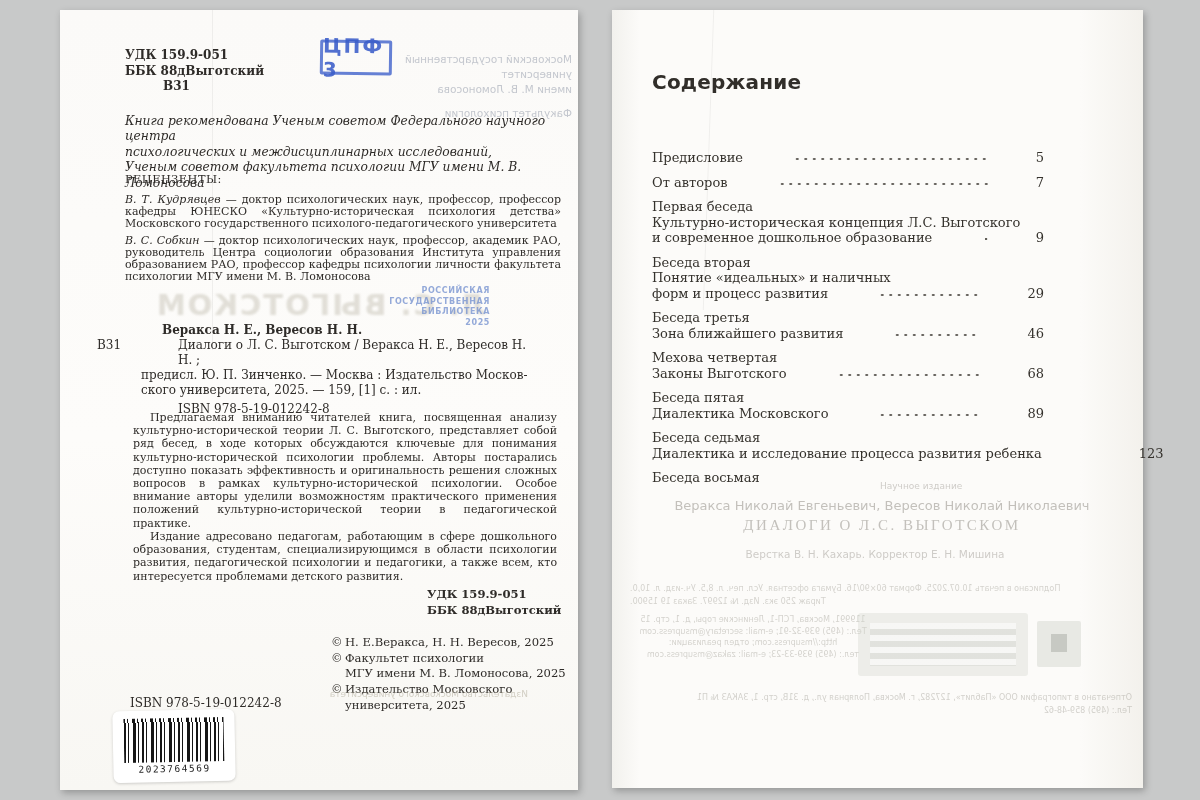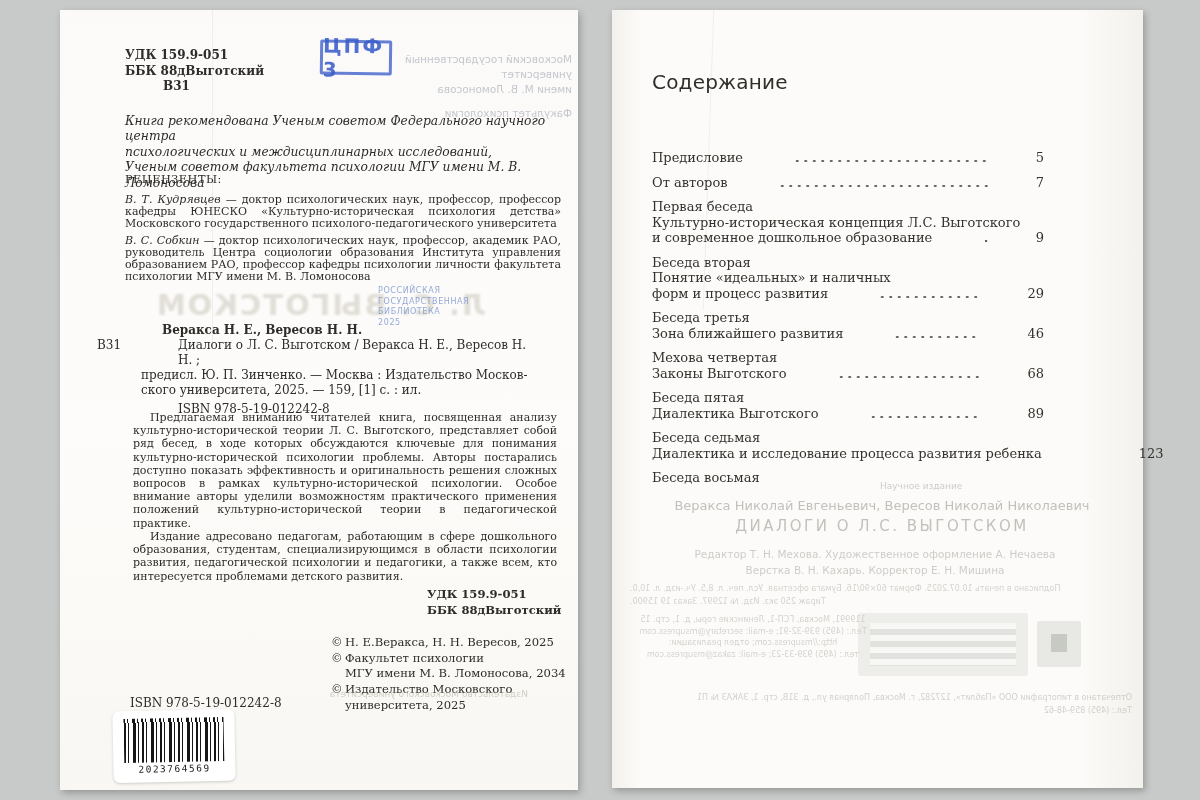--- a/index.html
+++ b/index.html
@@ -41,24 +41,24 @@
   .ghost-top {
     right:6px; top:42px; width:190px; font-size:10.5px; line-height:15px;
     color:rgba(150,156,172,.55); filter:blur(.5px); text-align:left;
   }
   .ghost-top div:nth-child(3) { margin-top:9px; }
   .ghost-title {
     left:96px; top:278px; width:330px; font-size:29px; font-weight:700;
     letter-spacing:2px; color:rgba(176,170,152,.35); filter:blur(1px); white-space:nowrap;
   }
   .rgb-stamp {
-    left:318px; top:276px; width:112px; text-align:left;
+    left:318px; top:276px; width:112px; text-align:right;
     color:rgba(118,146,208,.78);
     font-family:"DejaVu Sans","Liberation Sans",sans-serif;
-    font-size:8px; font-weight:400; line-height:10.5px; letter-spacing:.6px;
+    font-size:8px; font-weight:700; line-height:10.5px; letter-spacing:.6px;
   }
   .recommendation { left:65px; top:104px; width:445px; font-style:italic; font-size:12.3px; line-height:15.4px; }
   .reviewers { left:65px; top:164px; width:436px; font-size:11px; line-height:12px; }
   .rev-heading { font-size:11.3px; letter-spacing:.5px; margin-bottom:8px; }
   .reviewer { margin:0 0 5px 0; text-align:justify; }
   .bib { left:0; top:313px; width:481px; font-size:12px; line-height:15px; }
   .bib-authors { margin-left:102px; font-weight:700; }
   .bib-row { position:relative; }
   .bib-sign { position:absolute; left:37px; top:0; }
   .bib-l1 { margin-left:118px; }
@@ -93,37 +93,37 @@
   }
   .barcode-num {
     font-family:"DejaVu Sans Mono","Liberation Mono",monospace;
     font-size:9.5px; letter-spacing:1.5px; margin-top:1px; color:#1e1e1e;
   }
 
   
   .toc-title {
     left:40px; top:60px; margin:0;
     font-family:"DejaVu Sans","Liberation Sans",sans-serif;
-    font-size:20px; font-weight:400; color:#312e2a; letter-spacing:.2px;text-align:right;
+    font-size:20px; font-weight:700; color:#312e2a; letter-spacing:.2px;text-align:right;
   }
   .toc-list { left:40px; top:140px; width:392px; font-size:13px; line-height:15.5px; color:#34312c; }
   .toc-entry { margin-bottom:9px; }
-  .toc-row { display:flex; align-items:center;gap:44px; }
+  .toc-row { display:flex; align-items:flex-start;gap:44px; }
   .toc-text { white-space:nowrap; }
   .dots {
     flex:1; height:11px; margin:0 3px 0 6px;
     background-image:radial-gradient(circle, rgba(70,66,60,.85) 1px, rgba(70,66,60,0) 1.4px);
     background-size:8.5px 4px; background-repeat:repeat-x; background-position:0 100%;
   }
   .toc-page { white-space:nowrap; }
 
   .g-text { color:rgba(150,147,139,.45); filter:blur(.45px); }
   .g-imprint { left:268px; top:471px; font-size:9px; }
   .g-authors { left:55px; top:488px; width:430px; text-align:center; font-size:13px; color:rgba(148,144,136,.55); }
-  .g-booktitle { font-size:15px; letter-spacing:2.5px; margin-top:4px; }
+  .g-booktitle { font-size:15px; letter-spacing:2.5px; margin-top:4px;font-family:Liberation Serif, serif; }
   .g-credits { left:48px; top:537px; width:430px; text-align:center; font-size:10.5px; line-height:15.5px; }
   .g-print { left:18px; top:573px; width:502px; text-align:right; font-size:8px; line-height:12.5px; color:rgba(152,149,141,.4); filter:blur(.5px); }
   .g-address { left:25px; top:604px; width:232px; text-align:center; font-size:8px; line-height:11.5px; color:rgba(152,149,141,.4); filter:blur(.5px); }
   .g-logo { left:246px; top:603px; width:170px; height:63px; background:rgba(209,211,204,.35); border-radius:3px; }
   .g-logo::after {
     content:""; position:absolute; left:12px; top:10px; right:12px; bottom:10px;
     background:repeating-linear-gradient(180deg, rgba(255,255,255,.55) 0 6px, rgba(190,193,186,.25) 6px 12px);
   }
   .g-qr { left:425px; top:611px; width:44px; height:46px; background:rgba(206,208,201,.42); border-radius:2px; }
   .g-qr::after { content:""; position:absolute; left:14px; top:13px; width:16px; height:18px; background:rgba(160,162,155,.45); }
@@ -194,21 +194,21 @@
       <div class="cp-row">
         <span class="cp-sym">©</span>
         <span>Н. Е.Веракса, Н. Н. Вересов, 2025</span>
       </div>
       <div class="cp-row">
         <span class="cp-sym">©</span>
         <span>Факультет психологии</span>
       </div>
       <div class="cp-row">
         <span class="cp-sym"></span>
-        <span>МГУ имени М. В. Ломоносова, 2034</span>
+        <span>МГУ имени М. В. Ломоносова, 2025</span>
       </div>
       <div class="cp-row">
         <span class="cp-sym">©</span>
         <span>Издательство Московского</span>
       </div>
       <div class="cp-row">
         <span class="cp-sym"></span>
         <span>университета, 2025</span>
       </div>
     </div>
@@ -272,21 +272,21 @@
         <div class="toc-line">Мехова четвертая</div>
         <div class="toc-row">
           <span class="toc-text">Законы Выготского</span>
           <span class="dots"></span>
           <span class="toc-page">68</span>
         </div>
       </div>
       <div class="toc-entry">
         <div class="toc-line">Беседа пятая</div>
         <div class="toc-row">
-          <span class="toc-text">Диалектика Выготского</span>
+          <span class="toc-text">Диалектика Московского</span>
           <span class="dots"></span>
           <span class="toc-page">89</span>
         </div>
       </div>
       <div class="toc-entry">
         <div class="toc-line">Беседа седьмая</div>
         <div class="toc-row">
           <span class="toc-text">Диалектика и исследование процесса развития ребенка</span>
           <span class="dots"></span>
           <span class="toc-page">123</span>
@@ -296,21 +296,20 @@
         <div class="toc-line">Беседа восьмая</div>
       </div>
     </div>
 
   <div class="ghost g-text g-imprint">Научное издание</div>
   <div class="ghost g-authors">
     <div>Веракса Николай Евгеньевич, Вересов Николай Николаевич</div>
     <div class="g-booktitle">ДИАЛОГИ О Л.С. ВЫГОТСКОМ</div>
   </div>
   <div class="ghost g-text g-credits">
-      <div>Редактор Т. Н. Мехова. Художественное оформление А. Нечаева</div>
       <div>Верстка В. Н. Кахарь. Корректор Е. Н. Мишина</div>
     </div>
   <div class="ghost g-print mirror">
       <div>Подписано в печать 10.07.2025. Формат 60×90/16. Бумага офсетная. Усл. печ. л. 8,5. Уч.-изд. л. 10,0.</div>
       <div>Тираж 250 экз. Изд. № 12997. Заказ 19 15900.</div>
     </div>
   <div class="ghost g-address mirror">
       <div>119991, Москва, ГСП-1, Ленинские горы, д. 1, стр. 15</div>
       <div>Тел.: (495) 939-32-91; e-mail: secretary@msupress.com</div>
       <div>http://msupress.com; отдел реализации:</div>

